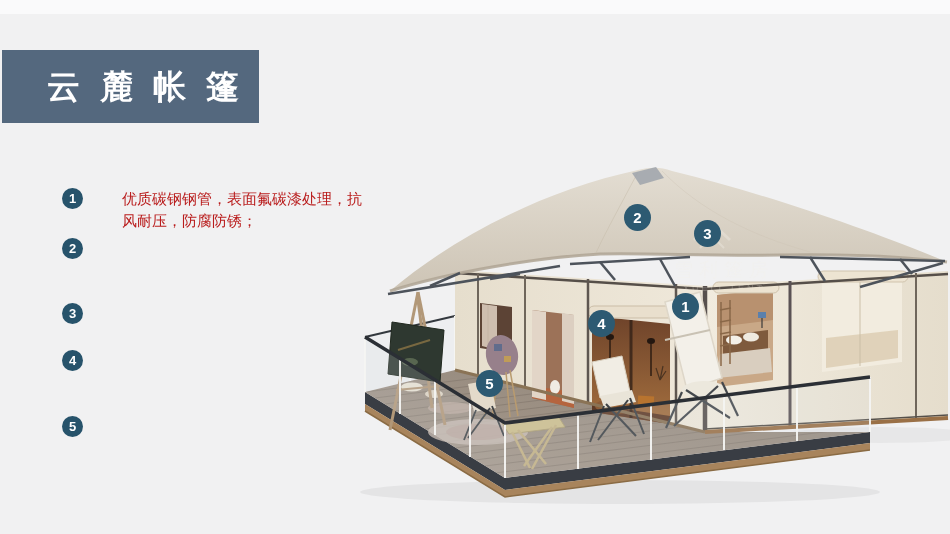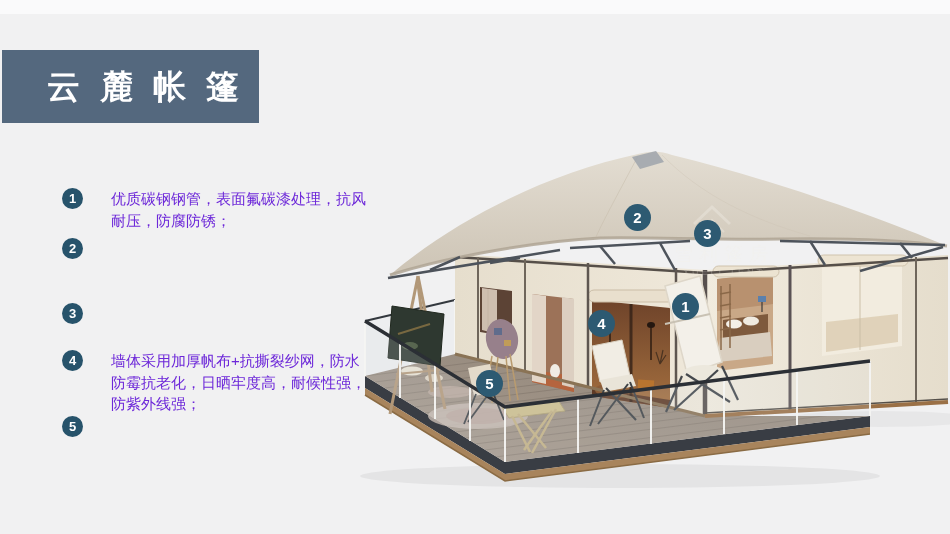--- a/index.html
+++ b/index.html
@@ -5,24 +5,24 @@
   html,body{margin:0;padding:0;background:#ffffff;}
   .slide{position:relative;width:950px;height:534px;background:#F1F1F2;overflow:hidden;
          font-family:"Liberation Sans","DejaVu Sans",sans-serif;}
   .top-strip{position:absolute;left:0;top:0;width:950px;height:14px;background:#FAFAFB;}
   .title-banner{position:absolute;left:2px;top:50px;width:257px;height:73px;background:#54687E;}
   .title-banner h1{margin:0;color:#FFFFFF;font-size:33px;font-weight:bold;line-height:73px;
                    text-align:right;letter-spacing:20px;padding-left:16px;white-space:nowrap;}
   .feature{position:absolute;left:62px;display:flex;align-items:flex-start;width:312px;}
   .feature .num{flex:none;width:21px;height:21px;border-radius:50%;background:#27536B;color:#fff;
                 font-size:13px;font-weight:bold;line-height:21px;text-align:center;}
-  .feature .txt{margin-left:28px;width:258px;color:#6d28d9;font-size:15px;line-height:21.5px;
+  .feature .txt{margin-left:39px;width:258px;color:#b91c1c;font-size:15px;line-height:21.5px;
                 word-break:break-all;}
   .f1{top:188px;} .f2{top:238px;} .f3{top:303px;} .f4{top:350px;} .f5{top:416px;}
-  .tent-figure{position:absolute;left:360px;top:124px;width:590px;height:380px;text-decoration:underline;}
+  .tent-figure{position:absolute;left:360px;top:140px;width:590px;height:380px;text-decoration:underline;}
   .callout{position:absolute;width:27px;height:27px;border-radius:50%;background:#2D5A72;color:#fff;
            font-size:15px;font-weight:bold;line-height:27px;text-align:center;}
   .c1{left:672px;top:293px;} .c2{left:624px;top:204px;} .c3{left:694px;top:220px;}
   .c4{left:588px;top:310px;} .c5{left:476px;top:370px;}
 </style>
 </head>
 <body>
 
 <div class="slide">
   <div class="top-strip"></div>
@@ -36,21 +36,20 @@
     <span class="txt">优质碳钢钢管，表面氟碳漆处理，抗风耐压，防腐防锈；</span>
   </div>
   <div class="feature f2">
     <span class="num">2</span>
   </div>
   <div class="feature f3">
     <span class="num">3</span>
   </div>
   <div class="feature f4">
     <span class="num">4</span>
-    <span class="txt">墙体采用加厚帆布+抗撕裂纱网，防水防霉抗老化，日晒牢度高，耐候性强，防紫外线强；</span>
   </div>
   <div class="feature f5">
     <span class="num">5</span>
   </div>
 
   <div class="tent-figure">
   <svg width="590" height="380" viewBox="0 0 590 380">
     <defs>
       <linearGradient id="roofGrad" x1="0" y1="0" x2="0" y2="1">
         <stop offset="0" stop-color="#E3DDD2"></stop>

